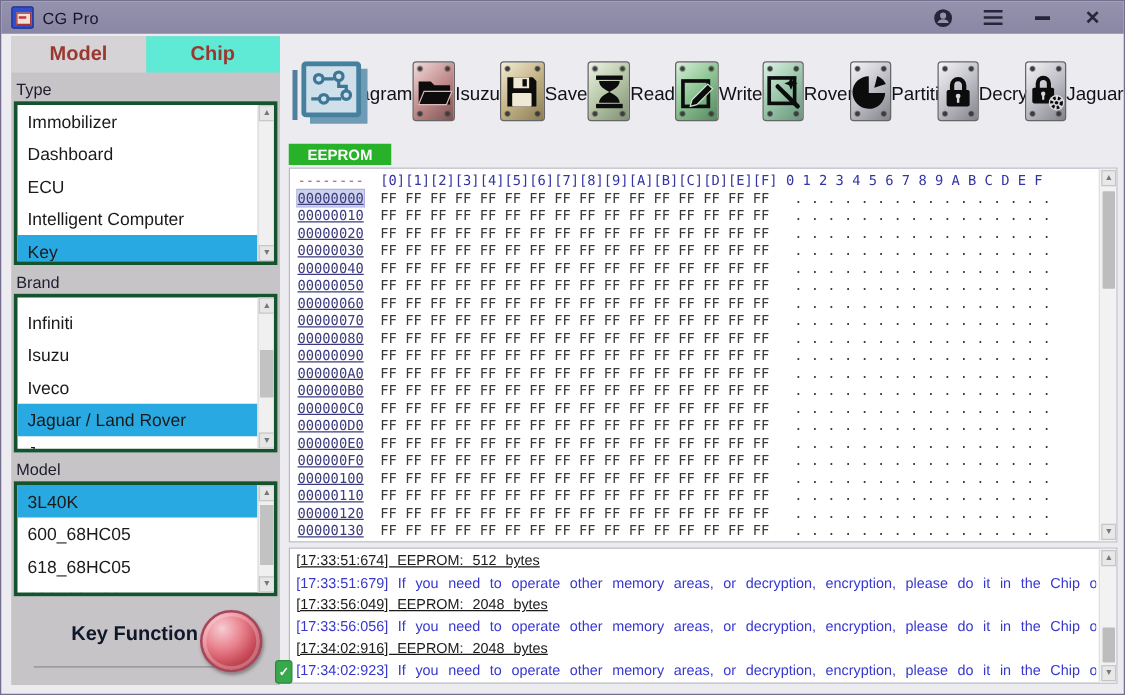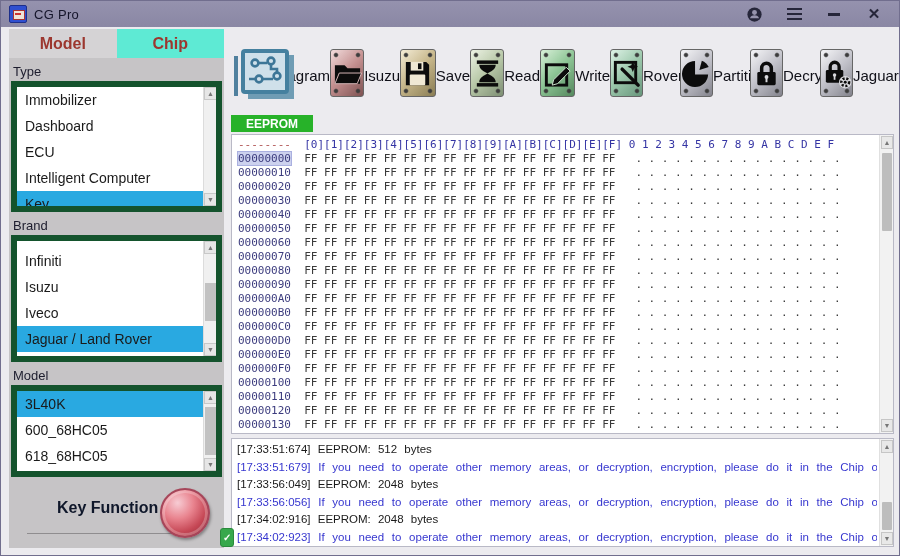--- a/index.html
+++ b/index.html
@@ -25,21 +25,21 @@
   .close-glyph { font-size:15px; font-weight:bold; }
 
   
   .sidebar { position:absolute; left:8px; top:28px; width:215px; height:519px; background:#c6c4c6; }
   .tabs { display:flex; height:29px; }
   .tab { flex:1; display:flex; align-items:center; justify-content:center;
     font-size:16px; font-weight:600; color:#9c372f; cursor:pointer; }
   .tab.active { background:#d5d3d5; }
   .tab.inactive { background:#5eead4; }
   .group-label { font-size:13px; color:#1d1d2e; margin:6px 0 2px 4px; }
-  .listbox { position:relative; background:#fff; border:6px solid #14532d; margin:0 2px; overflow:hidden; }
+  .listbox { position:relative; background:#fff; border:3px solid #14532d; margin:0 2px; overflow:hidden; }
   .listbox .items { position:absolute; left:0; right:13px; top:0; }
   .list-item { height:26px; line-height:26px; padding-left:8px; font-size:14px; color:#1a1a1a;
     white-space:nowrap; cursor:pointer; }
   .list-item.selected { background:#29a9e1; }
   #type-list   { height:131px; }
   #brand-list  { height:127px; } #brand-list .items { top:7px; }
   #model-list  { height:92px; }
   
   .lb-scroll { position:absolute; right:0; top:0; bottom:0; width:13px; background:#f0f0f0; border-left:1px solid #dcdcdc; }
   .lb-scroll .arr { position:absolute; left:0; width:13px; height:13px; background:#e6e6e6; border:1px solid #c8c8c8;
@@ -71,40 +71,40 @@
   
   .region-badge { position:absolute; left:230px; top:114px; width:82px; height:17px; background:#27b229;
     color:#fff; font-size:12px; font-weight:bold; display:flex; align-items:center; justify-content:center; }
   .hex-panel { position:absolute; left:230px; top:133px; width:663px; height:300px; background:#fff;
     border:1px solid #b9b9c6; }
   .hex-body { position:absolute; left:6px; top:3px; right:15px; bottom:0;
     font-family:"DejaVu Sans Mono", monospace; font-size:11px; line-height:14px; white-space:pre; }
   .hex-line { height:14px; }
   .hx-dash { color:#b05252; }
   .hx-col  { color:#3434a4; }
-  .hx-addr { color:#3c3c7e; }
+  .hx-addr { color:#3c3c7e;text-decoration:underline; }
   .hx-addr.sel { background:#ccd1ee; outline:1px solid #aab0e0; }
   .hx-bytes{ color:#3a3a3a; }
   .hx-ascii{ color:#3a3a3a; }
 
   
   .panel-scroll { position:absolute; right:0; top:0; bottom:0; width:14px; background:#f2f2f2; border-left:1px solid #e0e0e0; }
   .panel-scroll .arr { position:absolute; left:1px; width:12px; height:13px; background:#e8e8e8; border:1px solid #c6c6c6;
     font-size:7px; color:#777; text-align:center; line-height:11px; }
   .panel-scroll .arr.up { top:1px; } .panel-scroll .arr.down { bottom:1px; }
   .panel-scroll .thumb { position:absolute; left:2px; width:10px; background:#bdbdbd; border-radius:1px; }
   #hex-thumb { top:18px; height:78px; }
   #log-thumb { bottom:16px; height:28px; }
 
   
   .log-panel { position:absolute; left:230px; top:437px; width:663px; height:109px; background:#fff;
     border:1px solid #b9b9c6; }
   .log-body { position:absolute; left:5px; top:2px; right:16px; bottom:0; font-size:11.5px; line-height:17.5px;
     white-space:nowrap; overflow:hidden; }
-  .log-line.info   { color:#1a1a1a; word-spacing:4px; }
+  .log-line.info   { color:#1a1a1a; word-spacing:4px;text-decoration:underline; }
   .log-line.notice { color:#3737cf; word-spacing:4.5px; }
   .status-badge { position:absolute; left:219px; top:527px; width:14px; height:19px; background:#37a84c;
     border-radius:3px; border:1px solid #2a8a3c; }
   .status-badge::after { content:"✓"; position:absolute; left:2px; top:3px; color:#fff; font-size:10px; font-weight:bold; }
   .hidden-defs { position:absolute; width:0; height:0; overflow:hidden; }
 </style>
 </head>
 <body>
 
 <svg class="hidden-defs" xmlns="http://www.w3.org/2000/svg">

